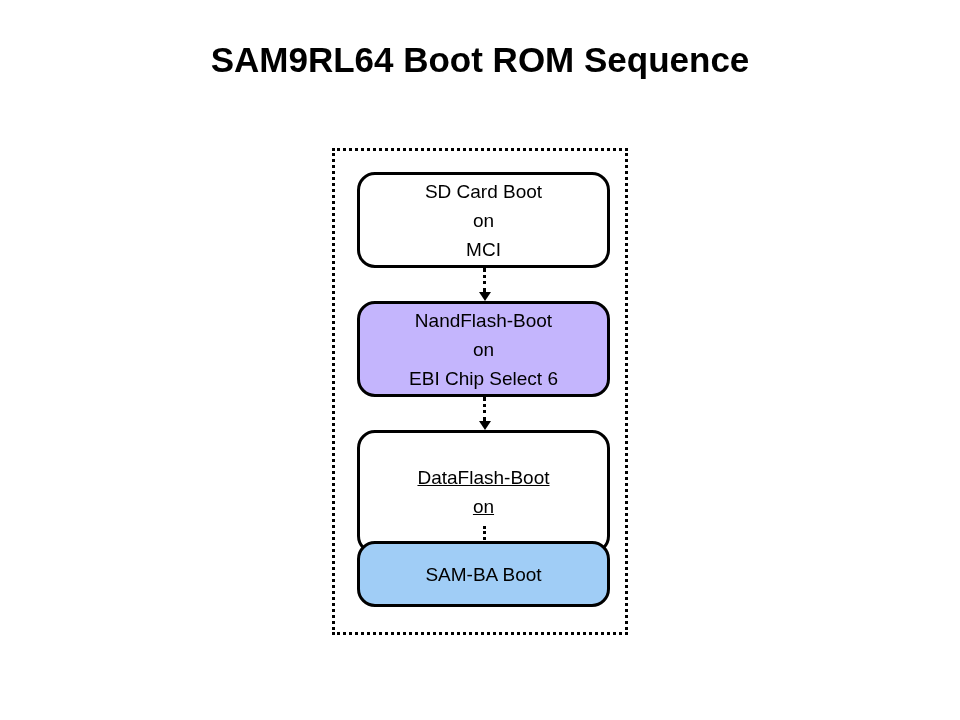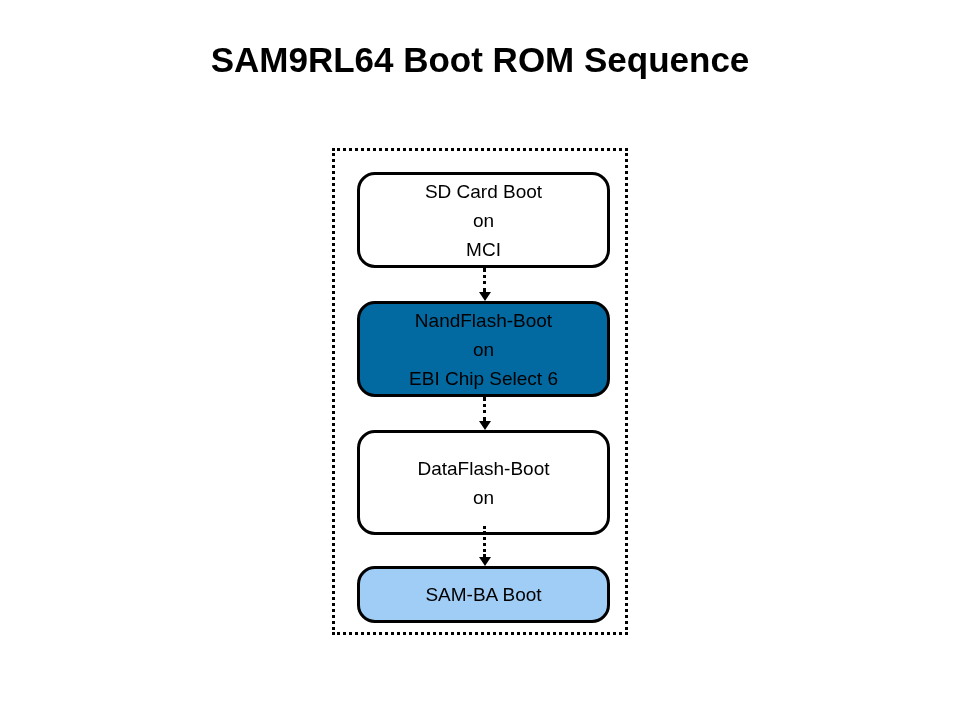--- a/index.html
+++ b/index.html
@@ -47,22 +47,22 @@
     justify-content: center;
     text-align: center;
     font-size: 19px;
     line-height: 29px;
     color: #000000;
     box-sizing: border-box;
     margin-left: 9px;
   }
   .node-1 { top: 21px;  height: 96px; }
   .node-2 { top: 150px; height: 96px; }
-  .node-3 { top: 279px; height: 105px; }
-  .node-4 { top: 415px; height: 57px; }
+  .node-3 { top: 279px; height: 124px; text-decoration: underline; }
+  .node-4 { top: 390px; height: 66px; }
   .flow-arrow {
     position: absolute;
     left: 144px;
     width: 12px;
   }
   .arrow-1 { top: 117px; height: 33px; }
   .arrow-2 { top: 246px; height: 33px; }
   .arrow-3 { top: 375px; height: 40px; }
   .arrow-line {
     position: absolute;
@@ -96,21 +96,21 @@
       <span>SD Card Boot</span>
       <span>on</span>
       <span>MCI</span>
     </div>
 
     <div class="flow-arrow arrow-1">
       <div class="arrow-line"></div>
       <div class="arrow-head"></div>
     </div>
 
-    <div class="flow-node node-2" style="background-color: #0369a1; text-align: center;">
+    <div class="flow-node node-2" style="background-color: #c4b5fd; text-align: center;">
       <span>NandFlash-Boot</span>
       <span>on</span>
       <span>EBI Chip Select 6</span>
     </div>
 
     <div class="flow-arrow arrow-2">
       <div class="arrow-line"></div>
       <div class="arrow-head"></div>
     </div>
 

